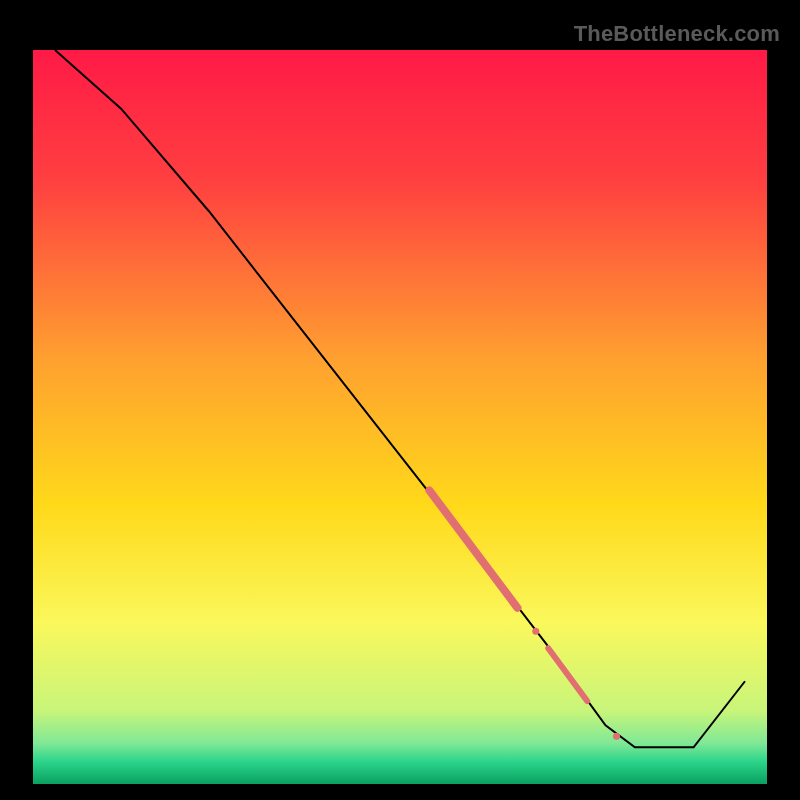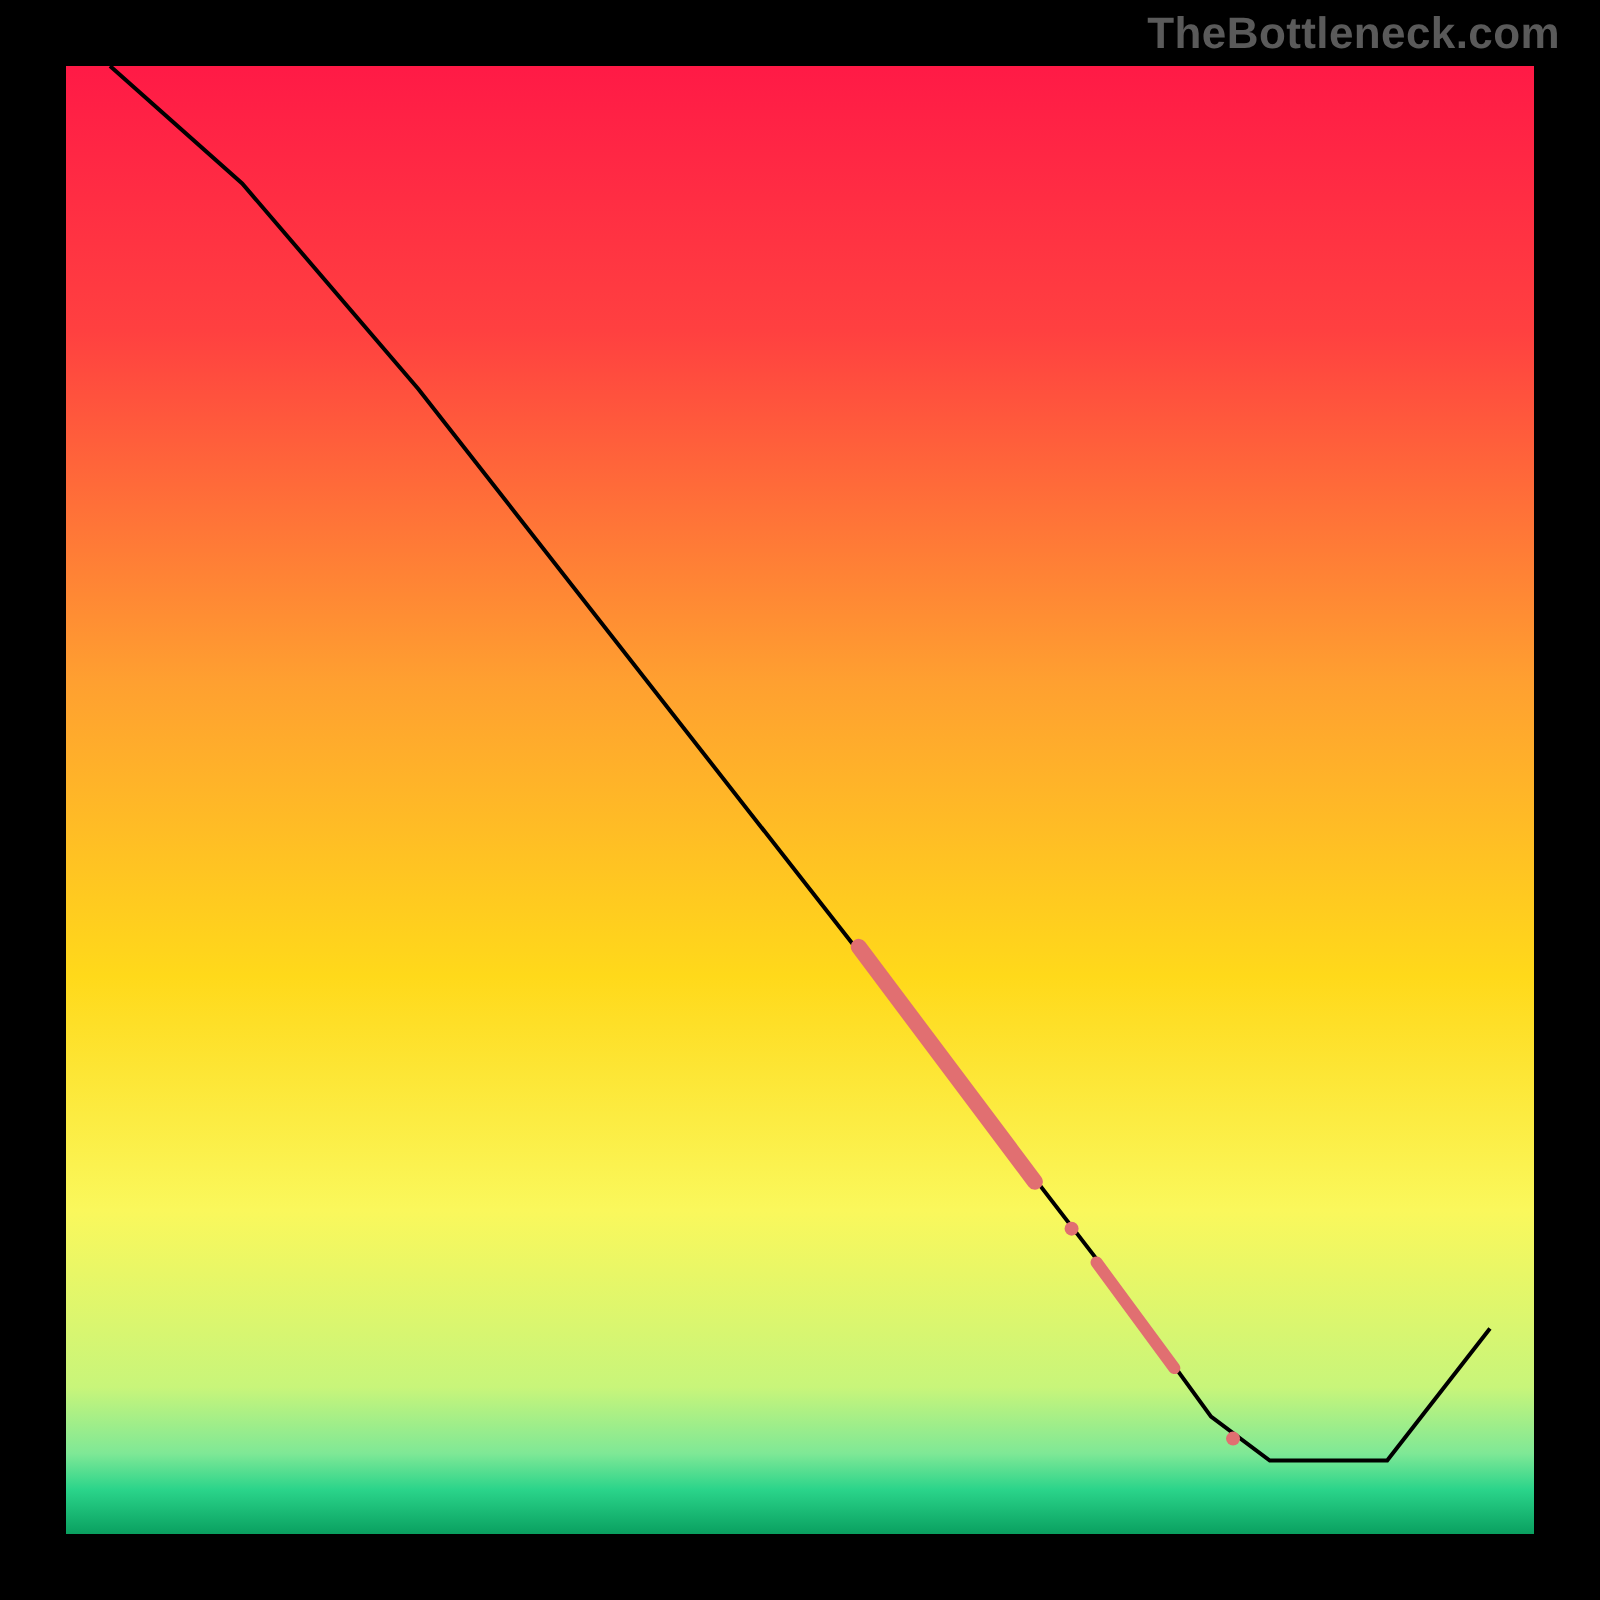--- a/index.html
+++ b/index.html
@@ -8,20 +8,21 @@
     width: 800px;
     height: 800px;
     background: #000000;
     overflow: hidden;
   }
   .outer {
     width: 800px;
     height: 628px;
     background: #000000;
     position: relative;
+    margin-top: 17px;
   }
   .watermark {
     position: absolute;
     top: 4px;
     right: 20px;
     color: #5a5a5a;
     font-family: Arial, Helvetica, sans-serif;
     font-size: 22px;
     font-weight: 600;
     letter-spacing: 0.2px;

